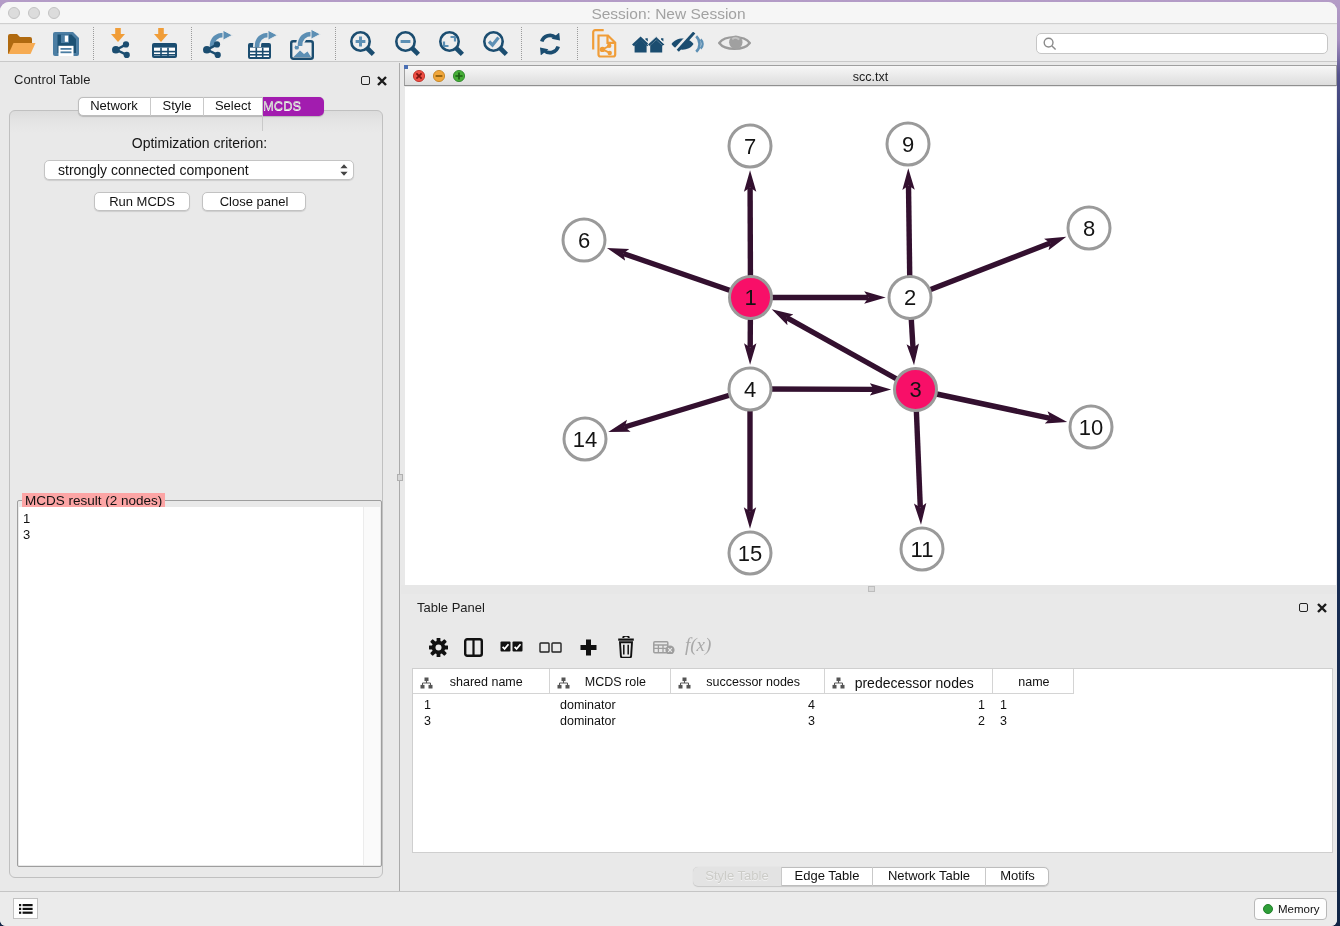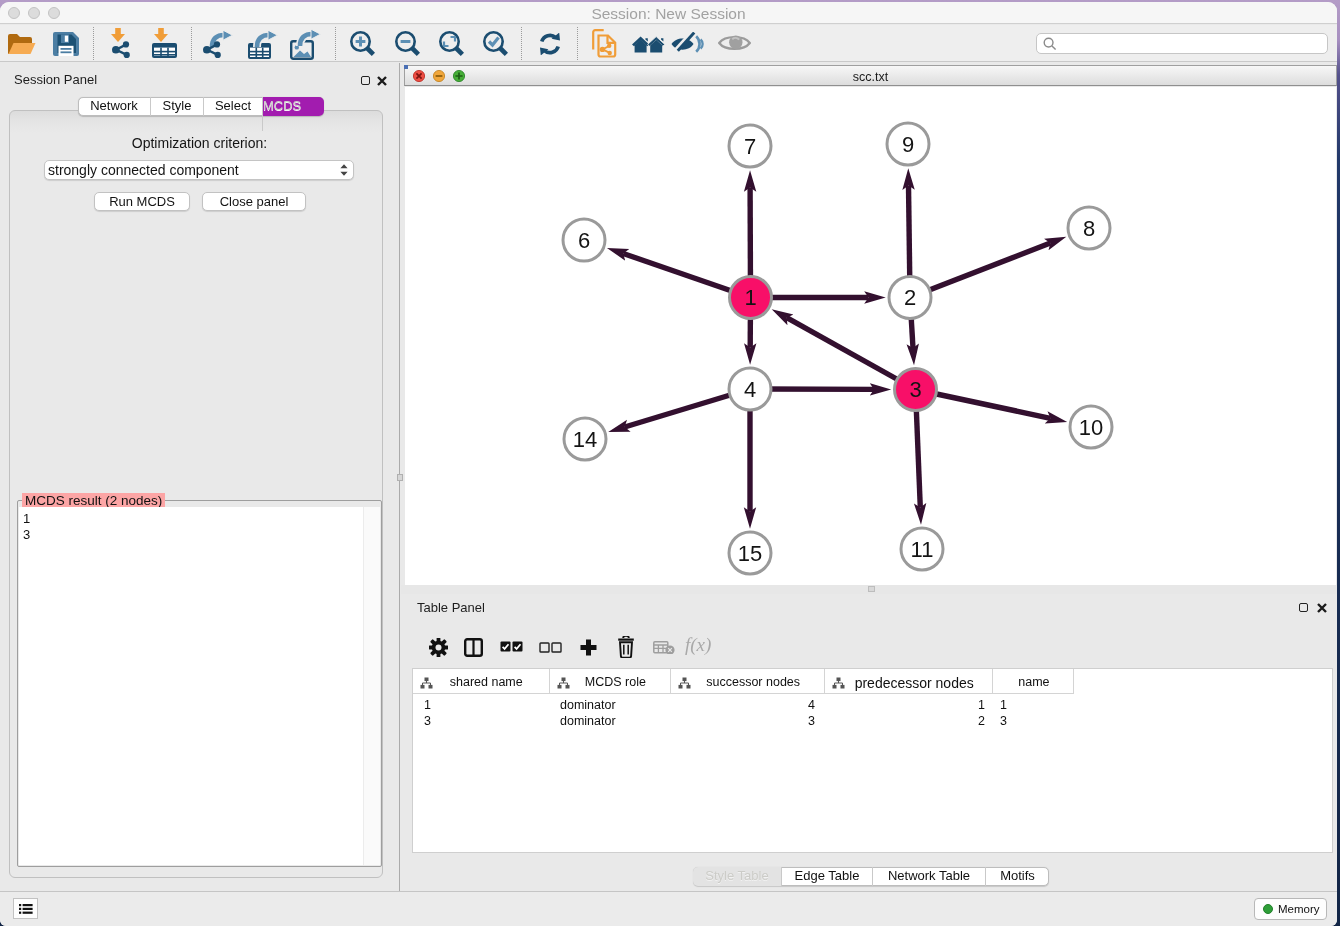--- a/index.html
+++ b/index.html
@@ -167,34 +167,34 @@
     <path d="M14.2,5.2 a5,5 0 0 1 7,0.4" stroke="#c2c2c2" stroke-width="2" fill="none"></path>
   </svg>
 <div class="abs" style="left:1036px;top:33px;width:292px;height:21px;background:#fff;border:1px solid #c6c6c6;border-radius:5px"></div>
 <svg class="abs" style="left:1043px;top:37px" width="14" height="14" viewBox="0 0 14 14">
     <circle cx="5.6" cy="5.6" r="4.4" fill="none" stroke="#8a8a8a" stroke-width="1.4"></circle>
     <path d="M9,9 L12.6,12.6" stroke="#8a8a8a" stroke-width="1.4"></path>
   </svg>
 <div class="abs" style="left:0;top:63px;width:399px;height:828px;background:#e9e9e9"></div>
 <div class="abs" style="left:399px;top:63px;width:1px;height:828px;background:#ababab"></div>
 <div class="abs" style="left:397px;top:474px;width:6px;height:7px;background:#d6d6d6;border:1px solid #b0b0b0"></div>
-<div class="abs" style="left:14px;top:72px;font-size:13px;color:#1e1e1e">Session Panel</div>
+<div class="abs" style="left:14px;top:72px;font-size:13px;color:#1e1e1e">Control Table</div>
 <div class="abs" style="left:361px;top:76px;width:9px;height:9px;border:1.6px solid #222;border-radius:2px"></div>
 <svg class="abs" style="left:376px;top:75px" width="12" height="12" viewBox="0 0 12 12">
     <path d="M2,2 L10,10 M10,2 L2,10" stroke="#1a1a1a" stroke-width="2.4"></path>
   </svg>
 <div class="abs" style="left:9px;top:110px;width:374px;height:768px;background:linear-gradient(180deg,#dcdcdc 0px,#e4e4e4 10px,#e9e9e9 22px);border:1px solid #c0c0c0;border-radius:6px"></div>
 <div class="abs" style="left:78px;top:97px;width:246px;height:19px;background:#fff;border:1px solid #bdbdbd;border-radius:5px;box-shadow:0 0.5px 1px rgba(0,0,0,0.18)"></div>
 <div class="abs" style="left:78px;top:97px;width:73px;height:19px;border-right:1px solid #c9c9c9;text-align:center;font-size:13px;color:#111;line-height:18px">Network</div>
 <div class="abs" style="left:151px;top:97px;width:53px;height:19px;border-right:1px solid #c9c9c9;text-align:center;font-size:13px;color:#111;line-height:18px">Style</div>
 <div class="abs" style="left:204px;top:97px;width:59px;height:34px;border-right:1px solid #c9c9c9;text-align:center;font-size:13px;color:#111;line-height:18px">Select</div>
 <div class="abs" style="left:263px;top:97px;width:61px;height:19px;background:#a21caf;border-radius:0 5px 5px 0;text-align:left;font-size:13px;color:#cdcdca;line-height:18px;text-shadow:0 1px 0 #f5f5f5">MCDS</div>
 <div class="abs" style="left:0px;top:135px;width:399px;text-align:center;font-size:14px;color:#141414">Optimization criterion:</div>
 <div class="abs" style="left:44px;top:160px;width:310px;height:20px;background:#fff;border:1px solid #c4c4c4;border-radius:5px;box-shadow:0 1px 1px rgba(0,0,0,0.12)"></div>
-<div class="abs" style="left:48px;top:162px;font-size:14px;color:#141414">strongly connected component</div>
+<div class="abs" style="left:58px;top:162px;font-size:14px;color:#141414">strongly connected component</div>
 <svg class="abs" style="left:339px;top:163px" width="10" height="14" viewBox="0 0 10 14">
     <path d="M1.4,5.2 L5,1.2 L8.6,5.2 z M1.4,8.8 L5,12.8 L8.6,8.8 z" fill="#444"></path>
   </svg>
 <div class="abs" style="left:94px;top:192px;width:96px;height:19px;background:#fff;border:1px solid #c2c2c2;border-radius:5px;box-shadow:0 1px 1px rgba(0,0,0,0.12);text-align:center;font-size:13px;color:#141414;line-height:18px">Run MCDS</div>
 <div class="abs" style="left:202px;top:192px;width:104px;height:19px;background:#fff;border:1px solid #c2c2c2;border-radius:5px;box-shadow:0 1px 1px rgba(0,0,0,0.12);text-align:center;font-size:13px;color:#141414;line-height:18px">Close panel</div>
 <div class="abs" style="left:17px;top:500px;width:365px;height:367px;border:1px solid #9e9e9e;border-radius:2px"></div>
 <div class="abs" style="left:22px;top:493px;background:#fca5a5;padding:0 3px;font-size:13.5px;color:#111">MCDS result (2 nodes)</div>
 <div class="abs" style="left:19px;top:507px;width:361px;height:358px;background:#fff"></div>
 <div class="abs" style="left:363px;top:507px;width:17px;height:358px;background:#fafafa;border-left:1px solid #ececec"></div>
 <div class="abs" style="left:23px;top:511px;font-size:13px;line-height:16px;color:#111">1<br>3</div>

